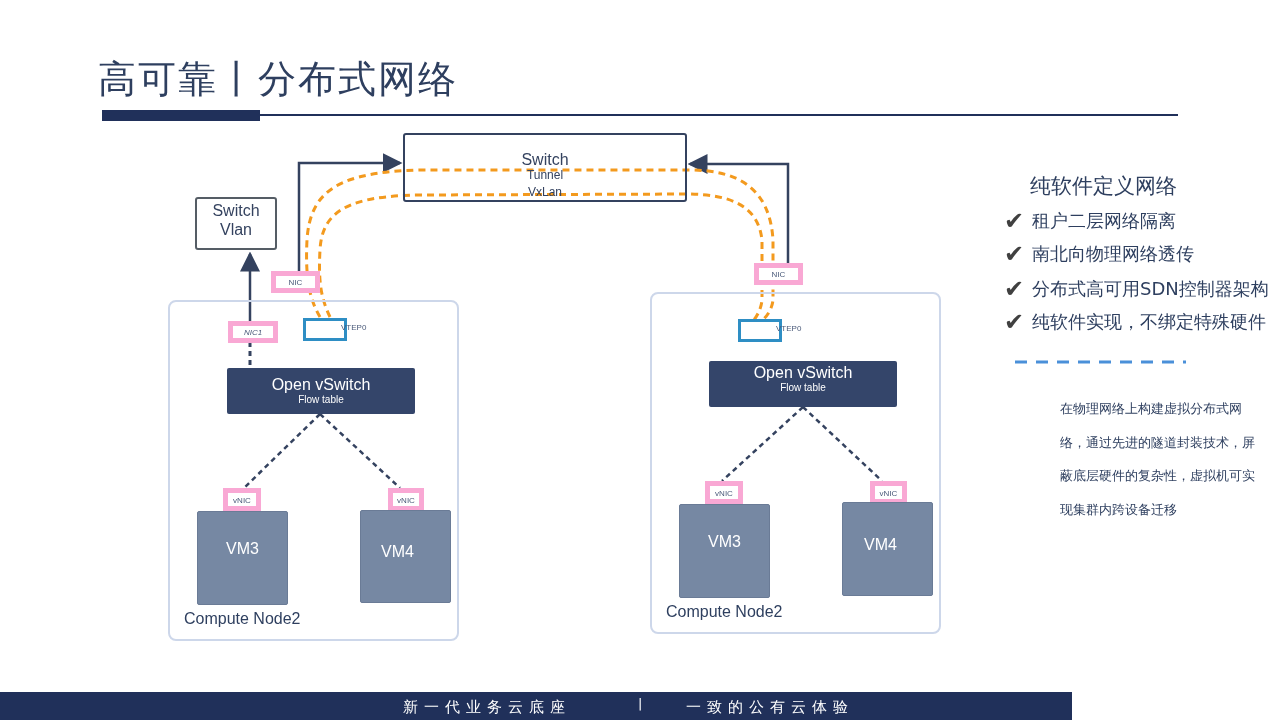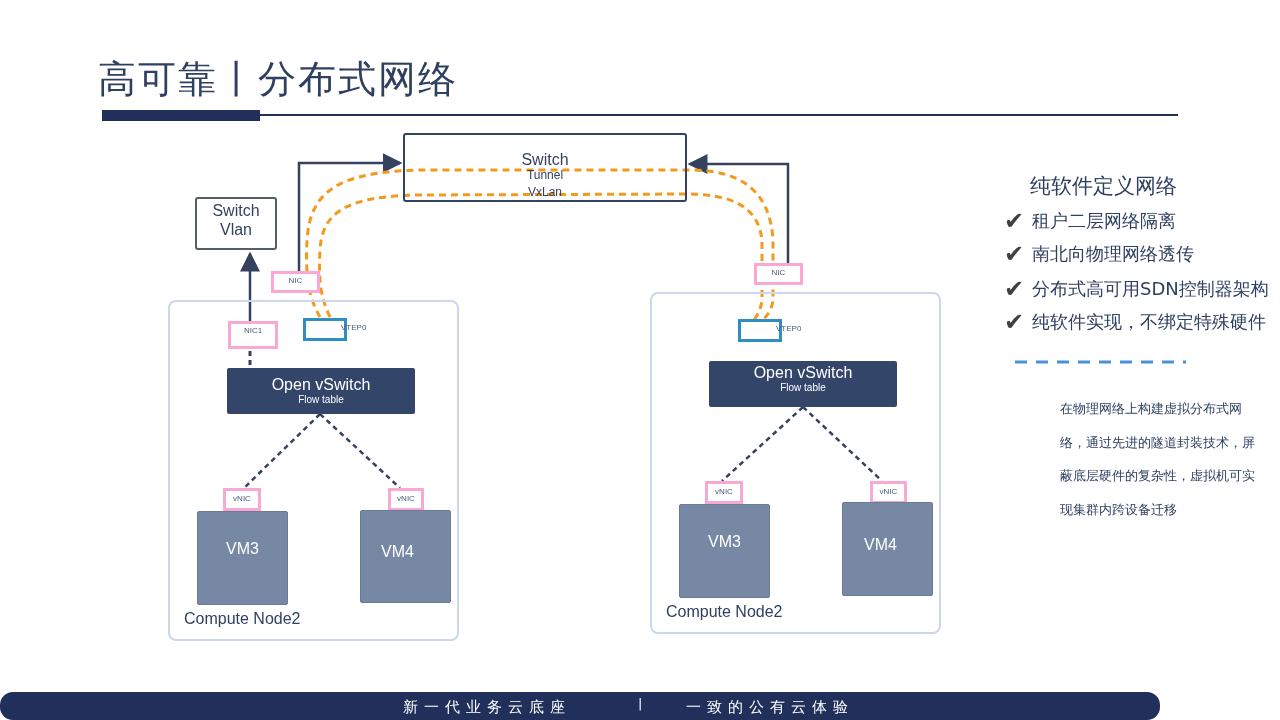--- a/index.html
+++ b/index.html
@@ -8,34 +8,34 @@
   .abs { position:absolute; }
   .title { left:98px; top:54px; font-size:38px; color:#2e3f5f; letter-spacing:2px; font-family:"DejaVu Sans", sans-serif; }
   .title-bar { left:102px; top:110px; width:158px; height:11px; background:#20305a; }
   .title-line { left:260px; top:114px; width:918px; height:2px; background:#20305a; }
   svg.diagram { position:absolute; left:0; top:0; }
   .box { position:absolute; box-sizing:border-box; text-align:center; color:#2e3f5f; }
   .sw-main { left:403px; top:133px; width:284px; height:69px; border:2.5px solid #34425f; border-radius:3px; background:transparent; }
   .sw-main .t1 { font-size:16px; line-height:18px; margin-top:16px; color:#34425f; }
   .sw-main .t2 { font-size:12px; line-height:17px; color:#34425f; }
   .sw-vlan { left:195px; top:197px; width:82px; height:53px; border:2.5px solid #555d65; border-radius:3px; font-size:16px; line-height:19px; padding-top:2px; color:#34425f; }
-  .nic { border:3px solid #f9a8d4; background:#fff; font-size:8px; color:#4a5a7a; line-height:13px; }
+  .nic { border:5px solid #f9a8d4; background:#fff; font-size:8px; color:#4a5a7a; line-height:13px; }
   .vtep { border:3px solid #2e8ec4; background:#fff; font-size:8px; color:#4a5a7a; line-height:14px;padding-left:35px; }
   .node { border:2.5px solid #cdd7ea; border-radius:8px; background:transparent; }
   .ovs { background:#34456a; color:#fff; border-radius:2px; }
   .ovs .a { font-size:16px; line-height:18px; margin-top:8px; }
   .ovs .b { font-size:10px; line-height:12px; }
   .vm { background:#7688a3; border:1px solid #6a7b96; border-radius:2px; color:#fff; font-size:16px; }
   .node-label { font-size:16px; color:#2e3f5f; }
   .right-title { left:1030px; top:172px; font-size:21px; color:#2e3f5f; font-family:"DejaVu Sans", sans-serif; }
   .check-item { left:1004px; height:26px; display:flex; align-items:center; }
   .check-item .ck { font-size:24px; color:#404040; width:28px; font-weight:bold; line-height:24px; }
   .check-item .tx { font-size:18px; color:#2e3f5f; font-family:"DejaVu Sans", sans-serif; }
   .desc { left:1060px; top:392px; width:200px; font-size:13px; line-height:33.5px; color:#2e3f5f; font-family:"DejaVu Sans", sans-serif; }
-  .footer { left:0; top:692px; width:1160px; height:28px; background:#20305a;border-radius:13px; }
+  .footer { left:0; top:692px; width:1072px; height:28px; background:#20305a; }
   .footer .f { position:absolute; top:6px; font-size:15px; color:#ffffff; letter-spacing:6px; font-family:"DejaVu Sans", sans-serif; }
 </style>
 </head>
 <body>
 
 <div class="abs title">高可靠丨分布式网络</div>
 <div class="abs title-bar"></div>
 <div class="abs title-line"></div>
 
 <svg class="diagram" width="1280" height="720">
@@ -68,21 +68,21 @@
 <div class="box sw-main">
   <div class="t1">Switch</div>
   <div class="t2" style="margin-top:-2px">Tunnel</div>
   <div class="t2">VxLan</div>
 </div>
 
 <div class="box sw-vlan">Switch Vlan</div>
 
 <div class="box node" style="left:168px; top:300px; width:291px; height:341px;"></div>
 <div class="box nic" style="left:271px; top:271px; width:49px; height:22px;">NIC</div>
-<div class="box nic" style="left:228px; top:321px; width:50px; height:28px;">NIC1</div>
+<div class="box nic" style="left:228px; top:321px; width:50px; height:22px;font-style:italic;">NIC1</div>
 <div class="box vtep" style="left:303px; top:318px; width:44px; height:23px;">VTEP0</div>
 <div class="box ovs" style="left:227px; top:368px; width:188px; height:46px;">
   <div class="a">Open vSwitch</div>
   <div class="b">Flow table</div>
 </div>
 <div class="box nic" style="left:223px; top:488px; width:38px; height:23px; line-height:16px;">vNIC</div>
 <div class="box nic" style="left:388px; top:488px; width:36px; height:23px; line-height:16px;">vNIC</div>
 <div class="box vm" style="left:197px; top:511px; width:91px; height:94px;">
   <div style="margin-top:28px;">VM3</div>
 </div>

